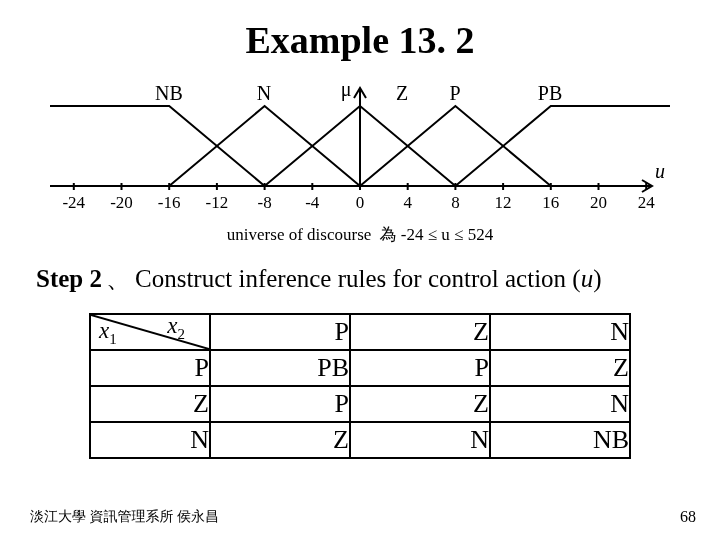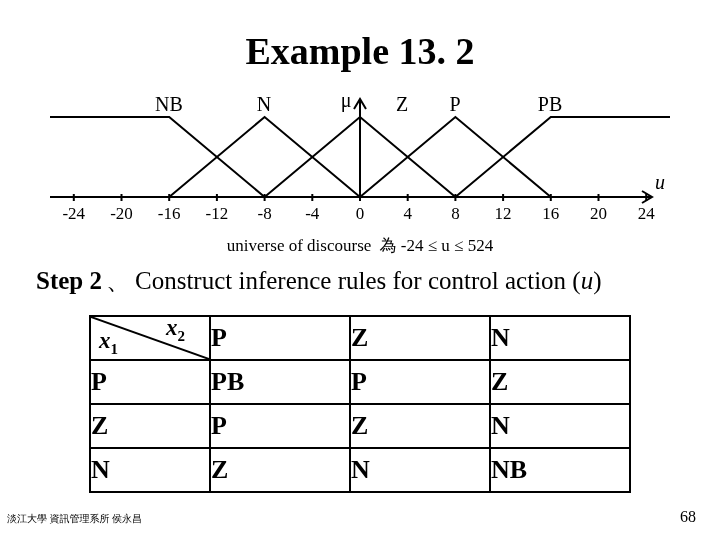--- a/index.html
+++ b/index.html
@@ -9,47 +9,47 @@
     background: #fff;
     font-family: "Times New Roman", serif;
     color: #000;
     position: relative;
     overflow: hidden;
   }
   .title {
     font-size: 38px;
     font-weight: bold;
     text-align: center;
-    padding-top: 29px;
+    padding-top: 18px;
   }
   .diagram {
     width: 620px;
     height: 175px;
     margin: 16px auto 0 auto;
     position: relative;
   }
   .step-line {
     font-size: 25px;
-    margin-top: 0;
+    margin-top: 9px;
     margin-left: 36px;
   }
   .step-line .bold { font-weight: bold; }
   .step-line .sep { margin: 0 4px; }
   .step-line .italic { font-style: italic; }
   .rule-table {
     margin: 18px auto 0 auto;
     border-collapse: collapse;
     font-size: 26px;
   }
   .rule-table td, .rule-table th {
     border: 2px solid #000;
-    text-align: left;
+    text-align: right;
     vertical-align: middle;
-    height: 44px;
-    font-weight: bold;
+    height: 36px;
+    font-weight: normal;
   }
   .rule-table .hcell {
     position: relative;
     width: 120px;
   }
   .rule-table .vcell { width: 140px; }
   .diag-line {
     position: absolute;
     left: 0; top: 0;
     width: 100%;
@@ -66,23 +66,23 @@
   .diag-x2 {
     position: absolute;
     right: 24px;
     top: -2px;
     font-style: italic;
     font-size: 23px;
   }
   .diag-x2 sub { font-size: 15px; font-style: normal; }
   .footer {
     position: absolute;
-    left: 7px;
+    left: 30px;
     bottom: 14px;
-    font-size: 10px;
+    font-size: 14px;
     font-family: "PMingLiU","MingLiU","SimSun",serif;
   }
   .page-num {
     position: absolute;
     right: 24px;
     bottom: 14px;
     font-size: 16px;
     text-align: center;
   }
   .caption {

